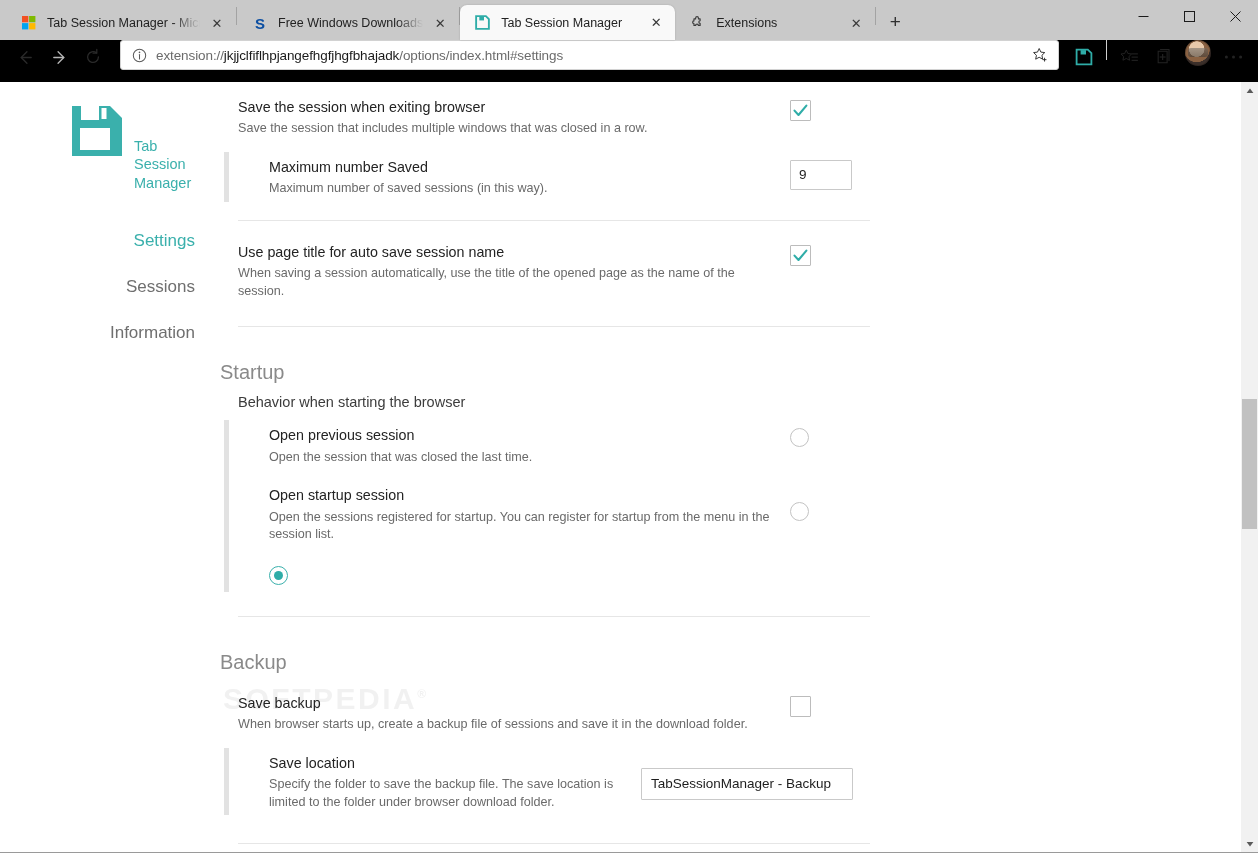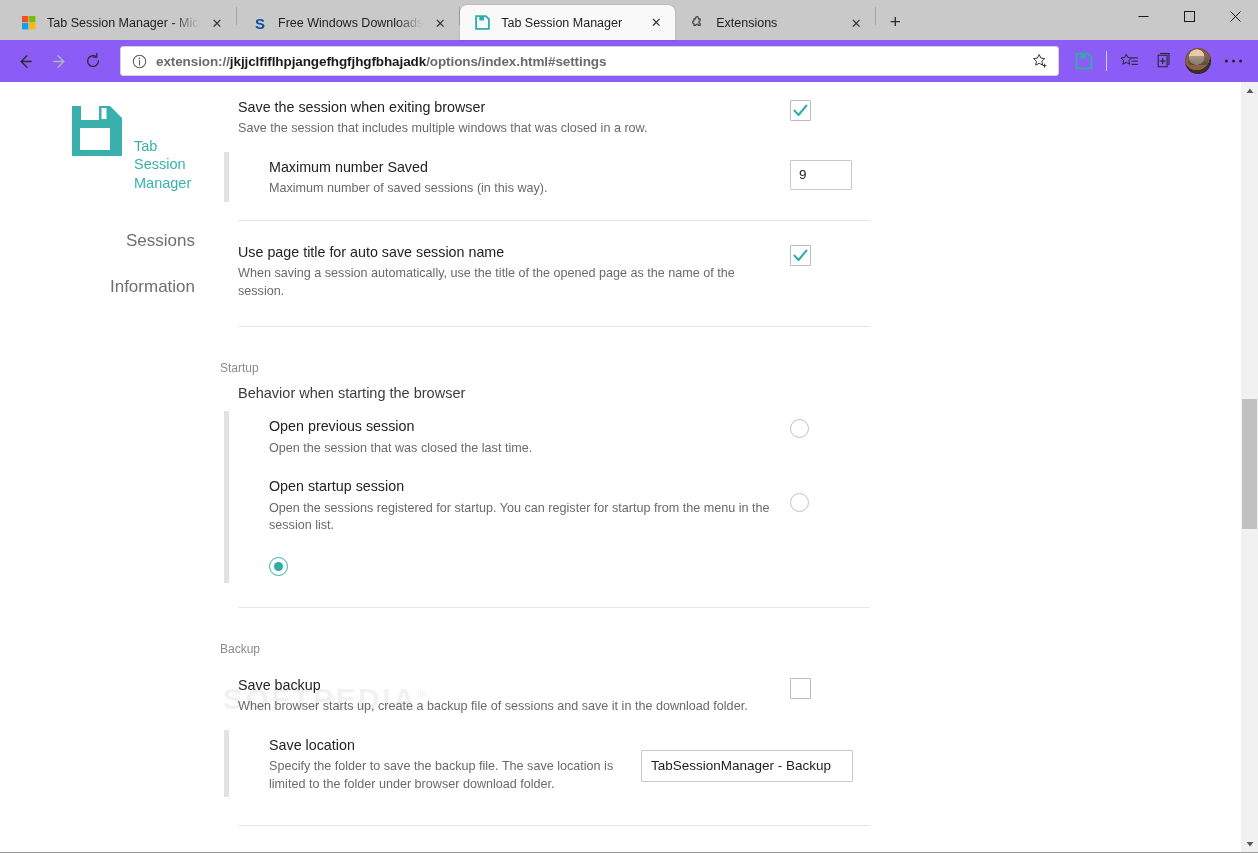--- a/index.html
+++ b/index.html
@@ -49,24 +49,23 @@
   .newtab {
     width: 30px; height: 30px; display: flex; align-items: center; justify-content: center;
     font-size: 19px; color: #2f2f2f; margin-bottom: 3px; margin-left: 4px;
   }
 
   .wincontrols { position: absolute; right: 0; top: 0; height: 32px; display: flex; }
   .wc { width: 46px; height: 32px; display: flex; align-items: center; justify-content: center; color: #1b1b1b; }
   .wc svg { display:block; }
 
   .toolbar {
-    height: 42px; background: #8b5cf6;
-    display: flex; align-items: center; padding: 0 8px;
+    height: 42px; background: #000000;
+    display: flex; align-items: flex-start; padding: 0 8px;
     flex: none;
-    font-weight: bold;
   }
   .navbtn {
     width: 34px; height: 34px; border-radius: 3px;
     display: flex; align-items: center; justify-content: center;
     color: #2a2a2a; flex: none;
   }
   .navbtn.disabled { color: #b6b6b6; }
 
   .omnibox {
     flex: 1 1 auto; height: 30px; margin: 0 8px 0 10px;
@@ -109,21 +108,21 @@
   .brand-text { color: #3ab0ac; font-size: 14.5px; line-height: 1.27; text-align: left; width: 62px; padding-top: 1px; margin-top: 32px; }
   .navlist { margin-top: 26px; text-align: right; padding-right: 17px; }
   .navitem { font-size: 17px; color: #6f6f6f; padding: 13px 0; }
   .navitem.active { color: #3ab0ac; }
 
   
   .content { flex: 1 1 auto; position: relative; padding-left: 8px; overflow: hidden; }
   .content-inner { width: 660px; padding-top: 6px; position: relative; }
 
   .section-title {
-    font-size: 12px; color: #8a8a8a; margin: 0 0 10px 0; padding-left: 0;
+    font-size: 20px; color: #8a8a8a; margin: 0 0 10px 0; padding-left: 0;
   }
   .group-title { font-size: 14.5px; color: #3c3c3c; margin-bottom: 6px; padding-left: 18px; }
 
   .row {
     display: flex; align-items: flex-start; padding: 10px 0 10px 18px;
     position: relative; min-height: 44px;
   }
   .row .texts { flex: 1 1 auto; padding-right: 20px; }
   .row .rtitle { font-size: 14.3px; color: #232323; line-height: 1.35; }
   .row .rdesc { font-size: 12.6px; color: #6a6a6a; line-height: 1.4; margin-top: 3px; }
@@ -341,20 +340,21 @@
               <rect x="31.5" y="4" width="5" height="11" fill="#ffffff"></rect>
             </svg>
           </span>
           <div class="brand-text">
             <div>Tab</div>
             <div>Session</div>
             <div>Manager</div>
           </div>
         </div>
         <div class="navlist">
+          <div class="navitem active">Settings</div>
           <div class="navitem">Sessions</div>
           <div class="navitem">Information</div>
         </div>
       </div>
 
       <div class="content">
         <div class="content-inner">
 
           <div class="watermark"><span>SOFTPEDIA</span><sup>®</sup></div>
 

